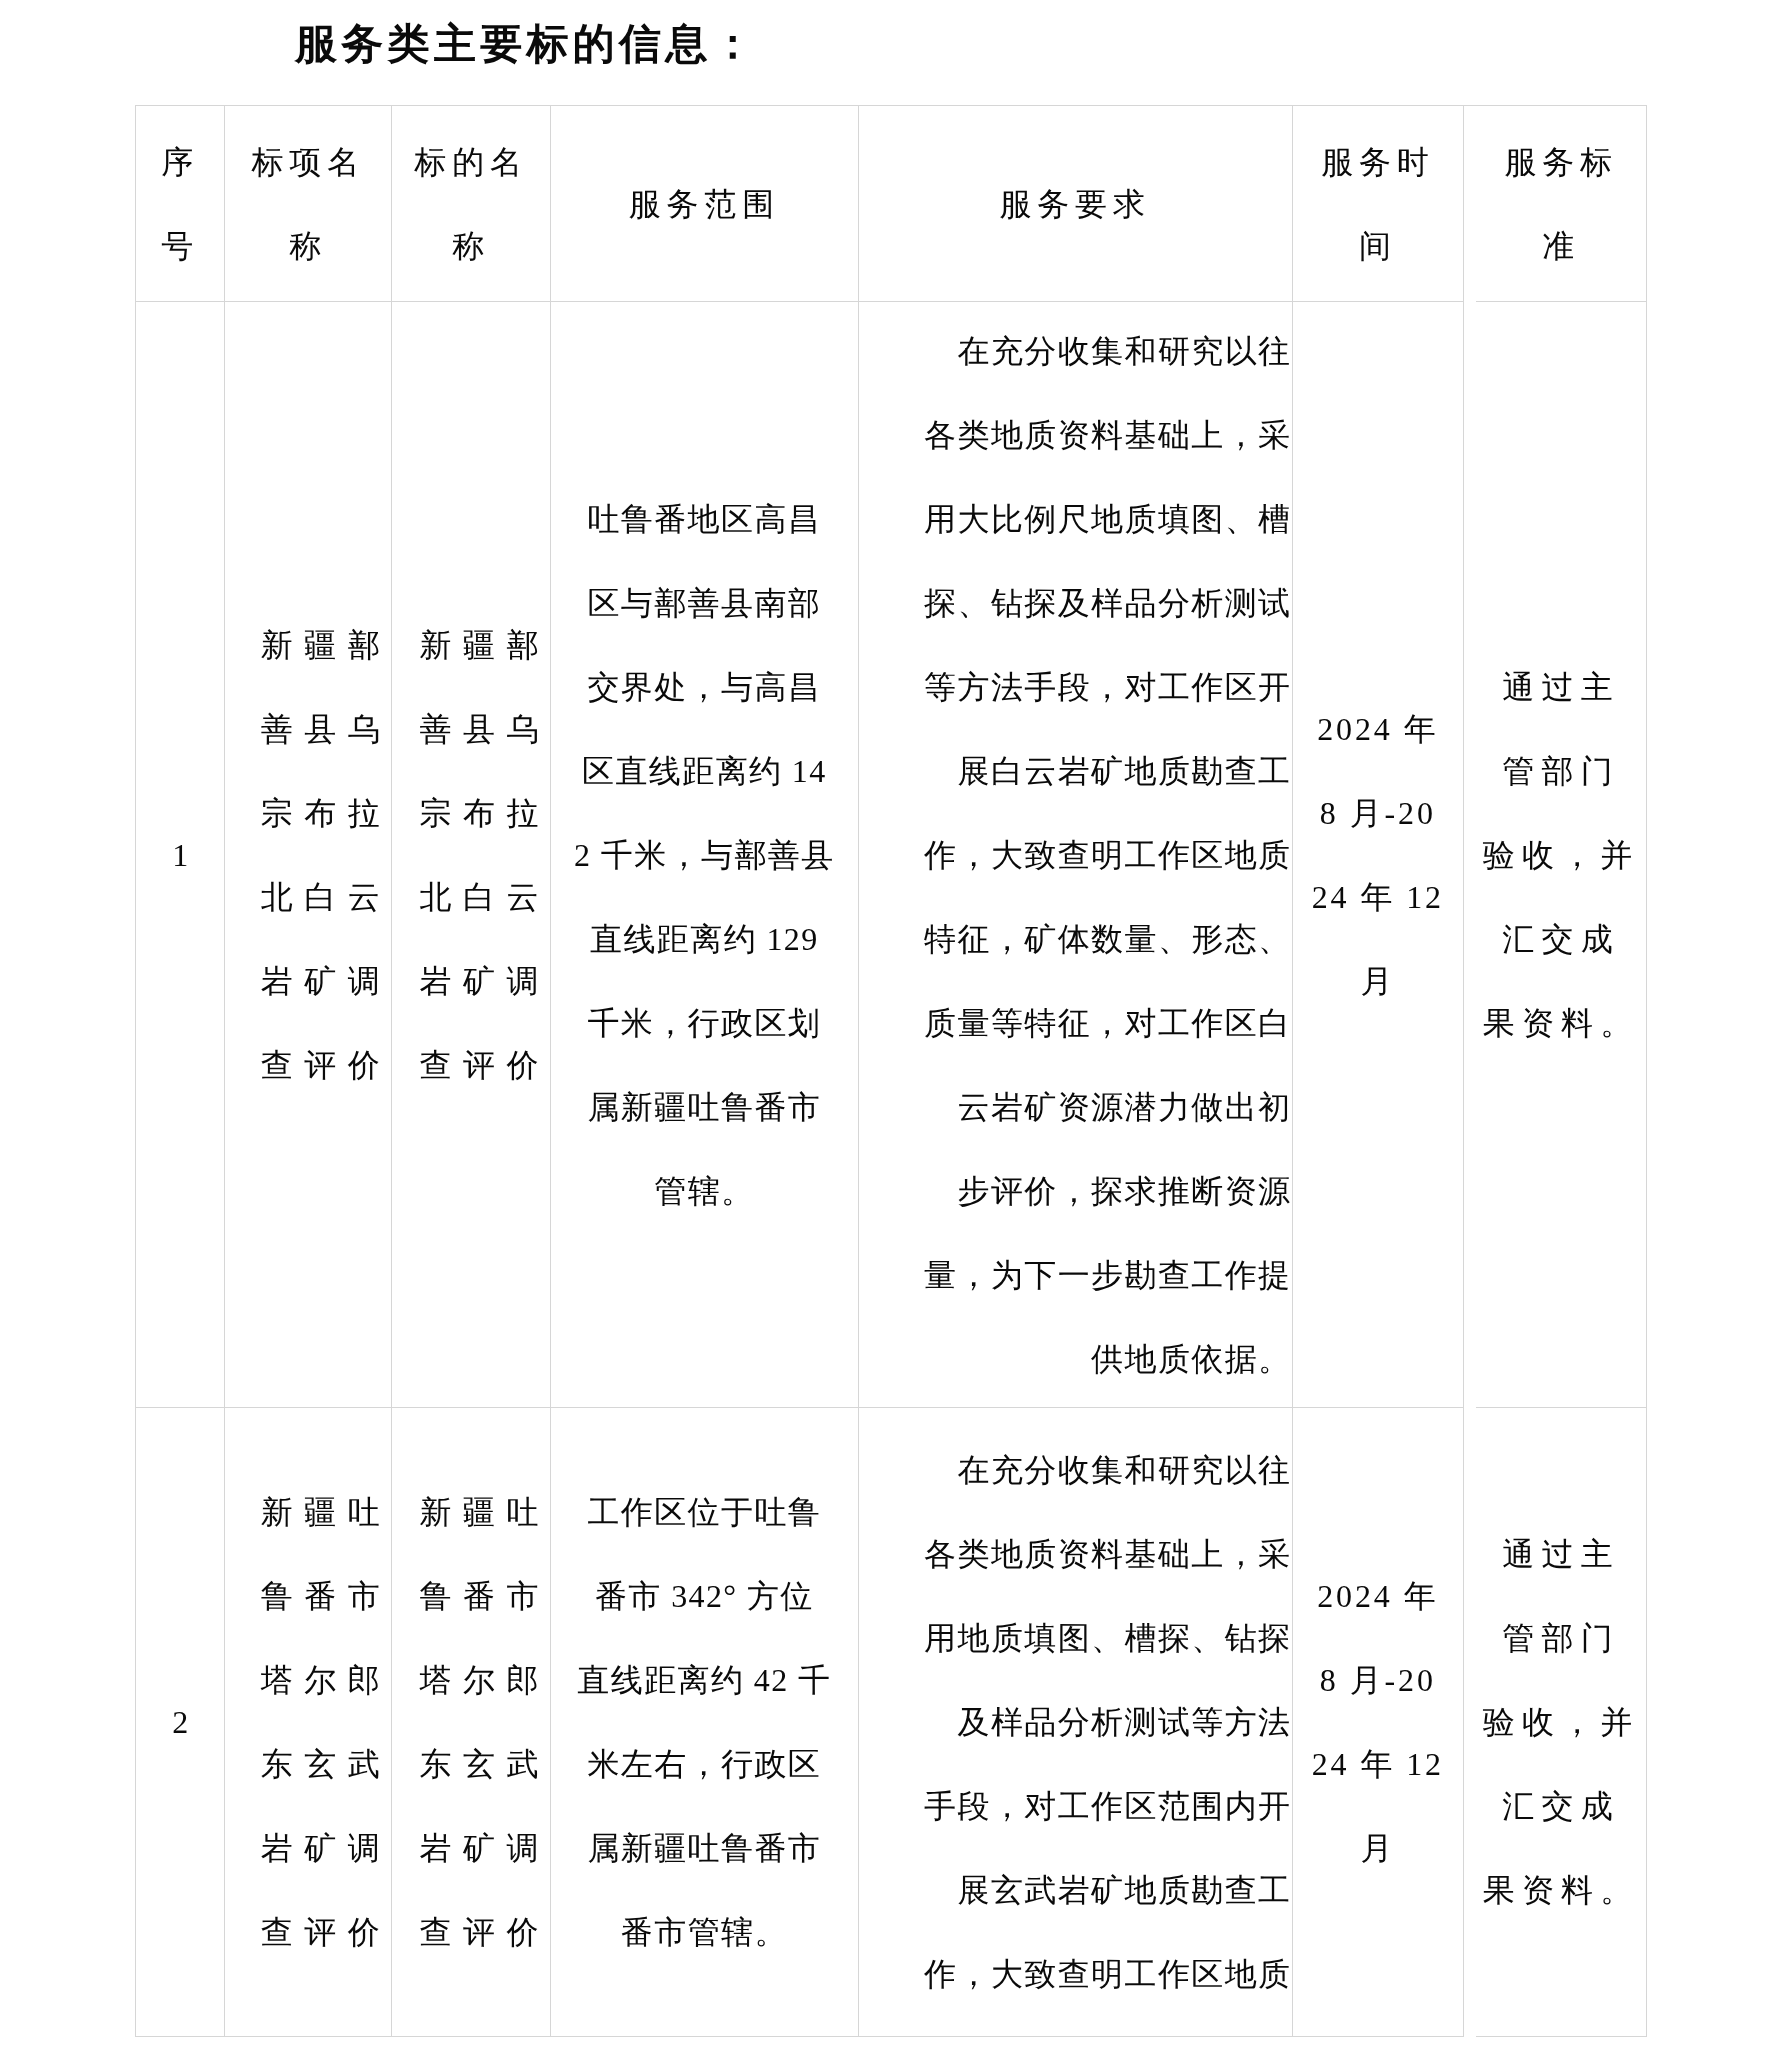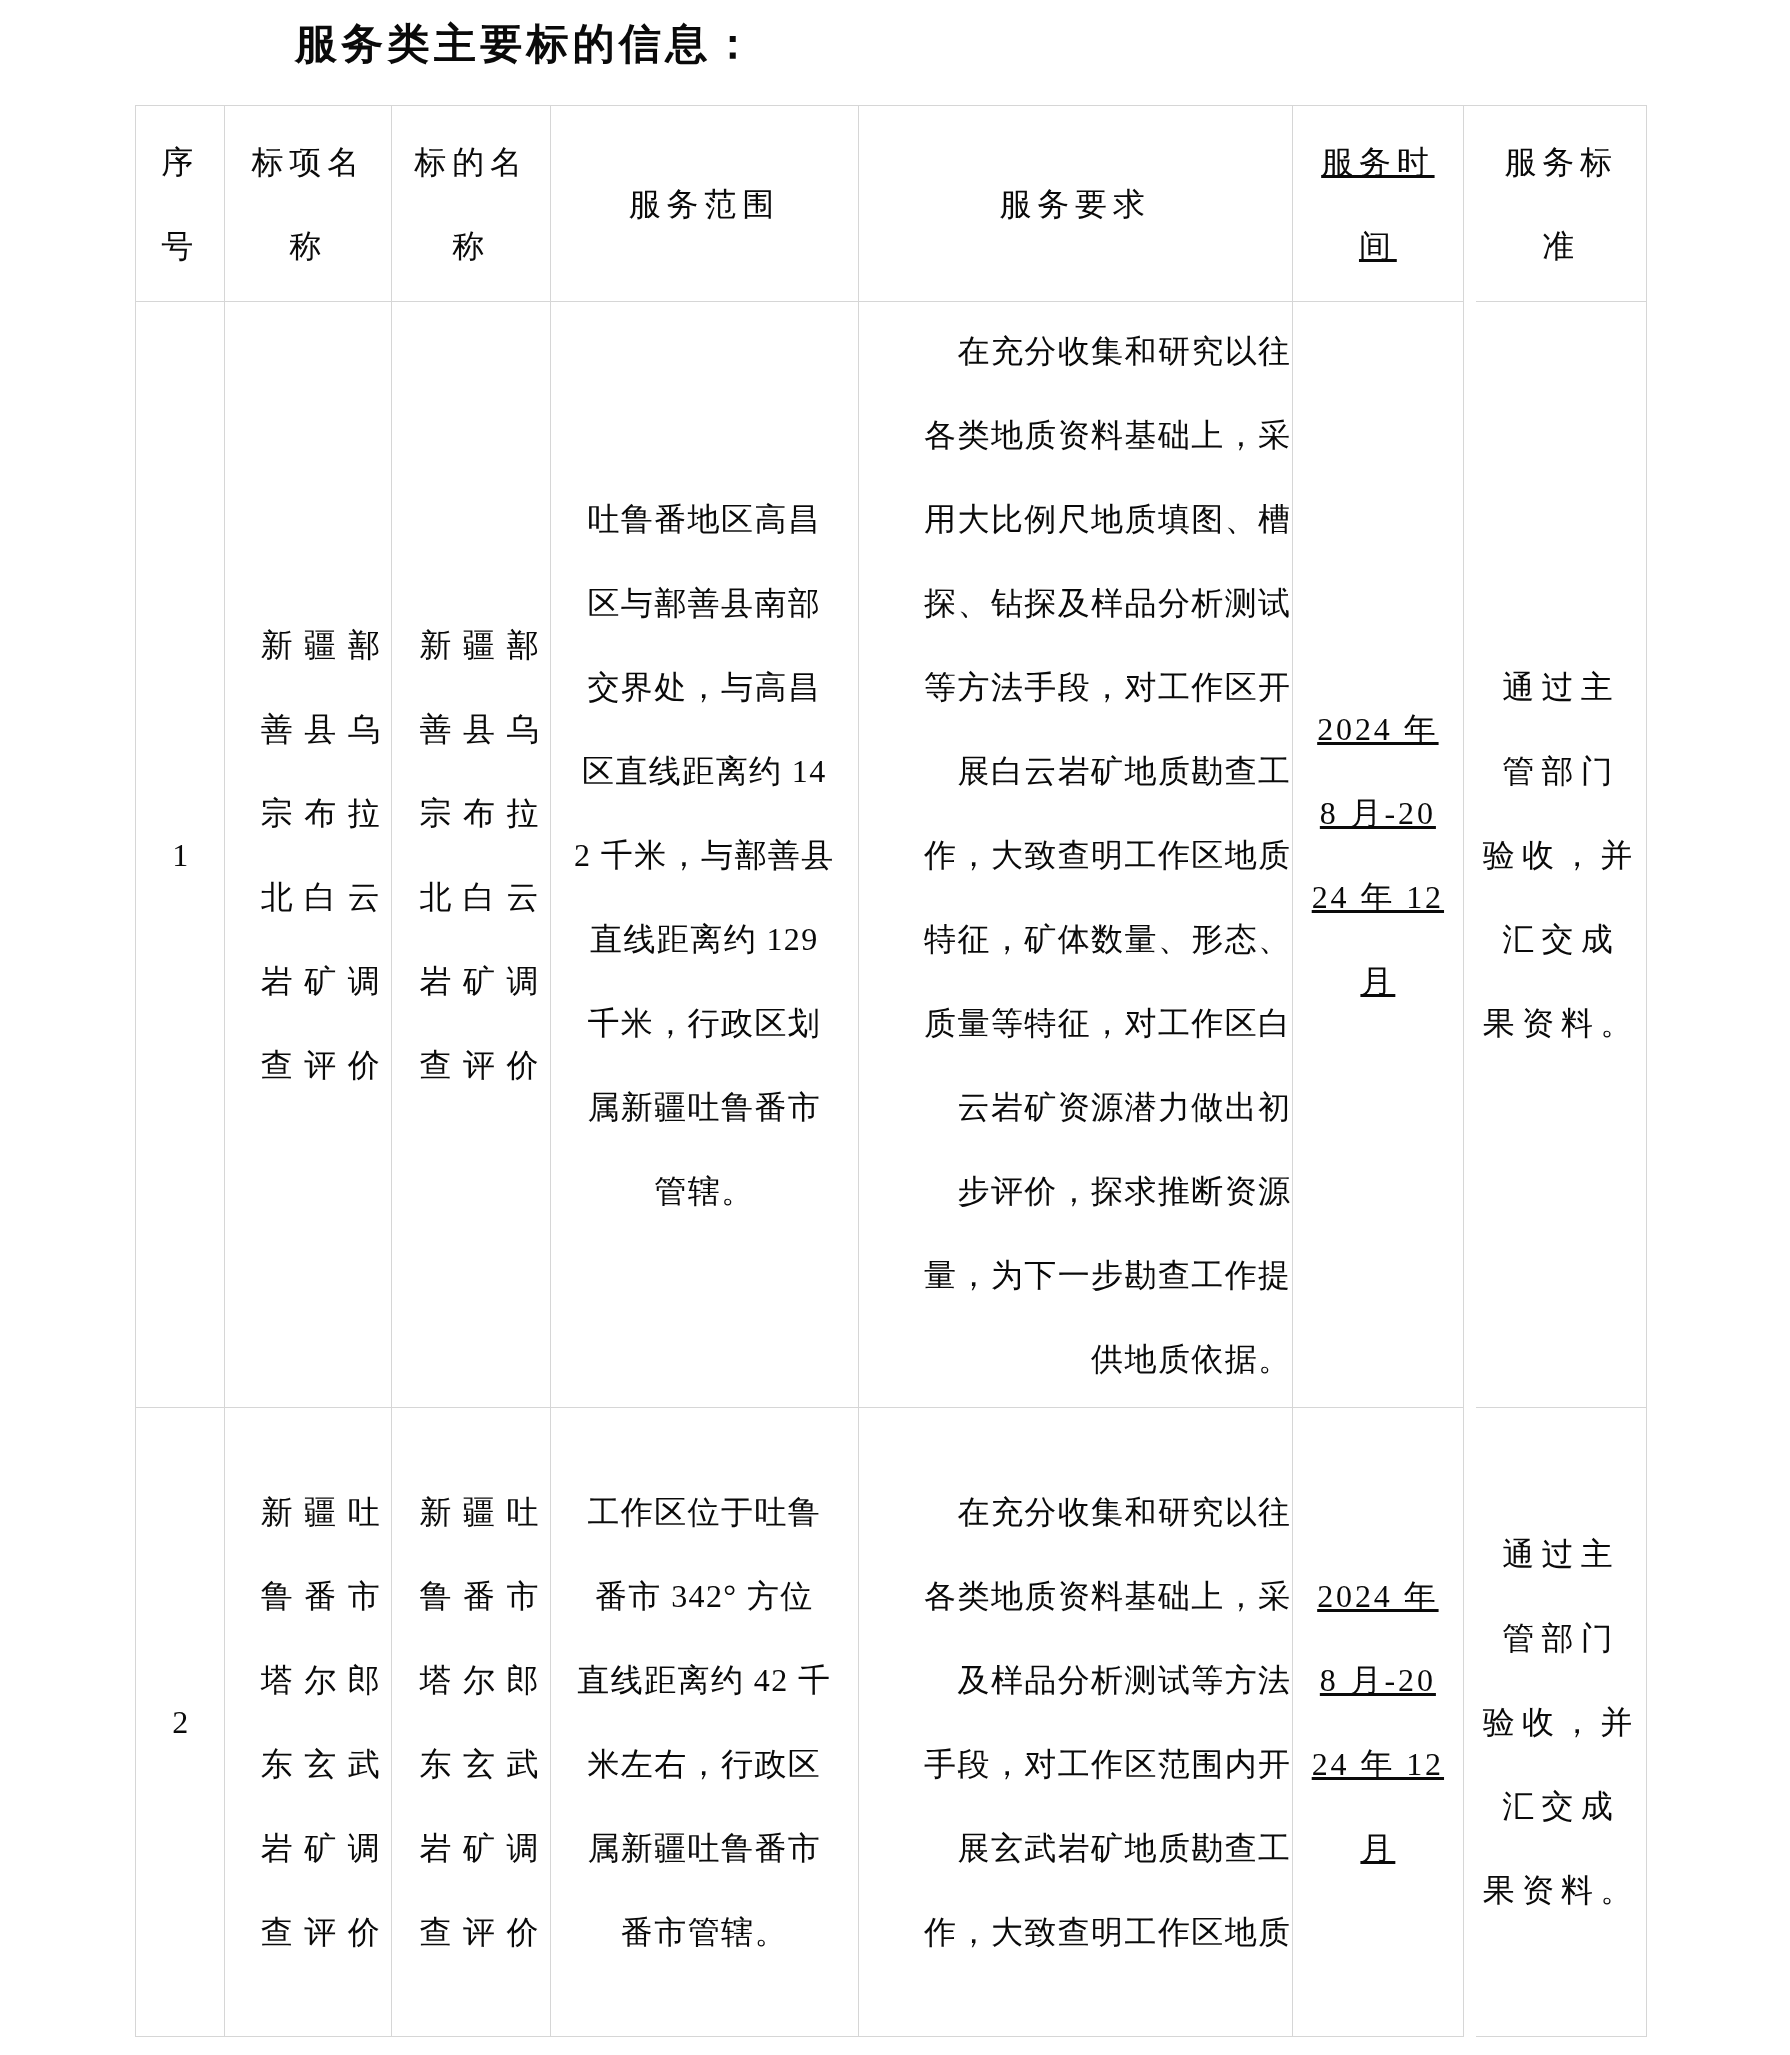--- a/index.html
+++ b/index.html
@@ -43,21 +43,21 @@
     font-size: 32px;
     line-height: 84px;
     overflow: hidden;
     white-space: nowrap;
   }
   .c0 { width: 90px; }
   .c1 { width: 168px; }
   .c2 { width: 160px; }
   .c3 { width: 310px; }
   .c4 { width: 437px; }
-  .c5 { width: 173px; text-decoration: underline; }
+  .c5 { width: 173px; }
   .c6 { width: 172px; margin-left: 12px; }
   .header-row .cell { height: 196px; letter-spacing: 5.8px; }
   .body-row-0 .cell { height: 1106px; }
   .body-row-1 .cell { height: 629px; }
   .cell.col-name { letter-spacing: 11.5px; align-items: flex-end; }
   .cell.col-scope { letter-spacing: 1.4px; }
   .cell.col-req { letter-spacing: 1.4px; align-items: flex-end; }
   .cell.col-time { letter-spacing: 2.9px; }
   .cell.col-std { letter-spacing: 7.2px; }
   .cell.col-seq { letter-spacing: 0; }
@@ -182,20 +182,21 @@
             <div class="text-line">工作区位于吐鲁</div>
             <div class="text-line">番市 342° 方位</div>
             <div class="text-line">直线距离约 42 千</div>
             <div class="text-line">米左右，行政区</div>
             <div class="text-line">属新疆吐鲁番市</div>
             <div class="text-line">番市管辖。</div>
           </div>
           <div class="cell c4 col-req">
             <div class="text-line">在充分收集和研究以往</div>
             <div class="text-line">各类地质资料基础上，采</div>
+            <div class="text-line">用地质填图、槽探、钻探</div>
             <div class="text-line">及样品分析测试等方法</div>
             <div class="text-line">手段，对工作区范围内开</div>
             <div class="text-line">展玄武岩矿地质勘查工</div>
             <div class="text-line">作，大致查明工作区地质</div>
           </div>
           <div class="cell c5 col-time">
             <div class="text-line">2024 年</div>
             <div class="text-line">8 月-20</div>
             <div class="text-line">24 年 12</div>
             <div class="text-line">月</div>

